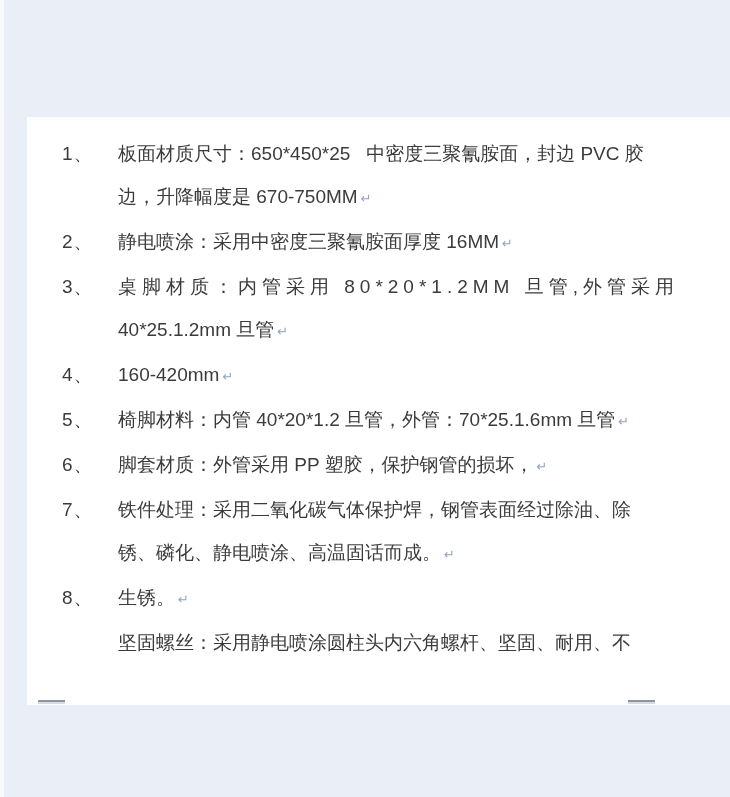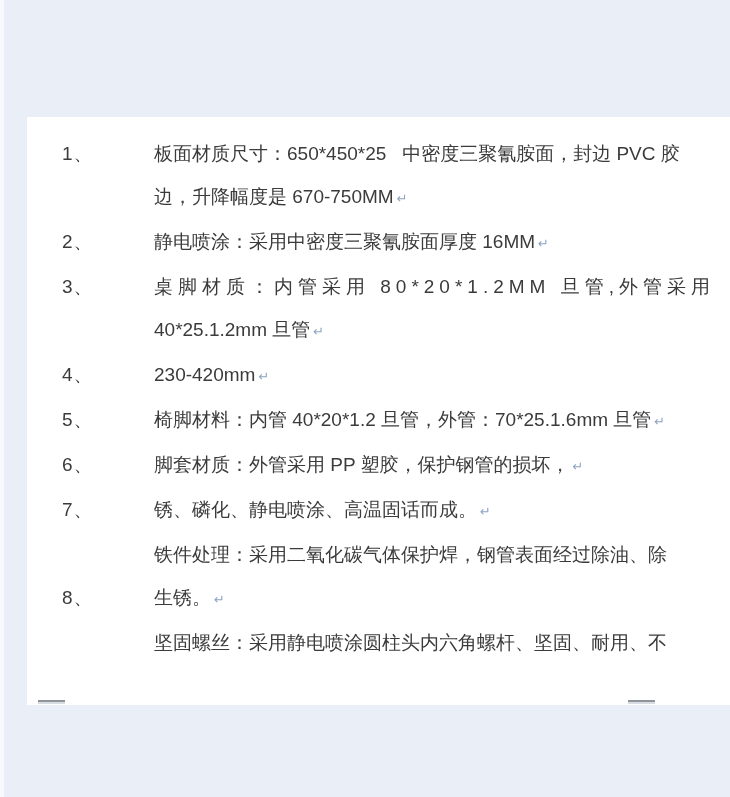--- a/index.html
+++ b/index.html
@@ -33,21 +33,21 @@
     font-size: 19px;
     line-height: 43px;
   }
   .item { display: flex; align-items: flex-start; }
   .num {
     flex: 0 0 56px;
     width: 56px;
     letter-spacing: 1px;
   }
   .text { width: 537px; }
-  .line { white-space: pre; margin-left: 36px; }
+  .line { white-space: pre; }
   .line.spread { letter-spacing: 5px; }
   .ret {
     color: #8fa3c2;
     font-size: 13px;
     margin-left: 3px;
   }
   .corner-mark {
     position: absolute;
     width: 27px; height: 4px;
     background: linear-gradient(to bottom, #8f959d 0%, #8f959d 50%, #d8dbe0 50%, #d8dbe0 100%);
@@ -83,43 +83,43 @@
         <span class="num">3、</span>
         <div class="text">
           <div class="line spread"><span>桌脚材质：内管采用 80*20*1.2MM 旦管,外管采用</span></div>
           <div class="line"><span>40*25.1.2mm 旦管</span><span class="ret">↵</span></div>
         </div>
       </div>
 
       <div class="item">
         <span class="num">4、</span>
         <div class="text">
-          <div class="line"><span>230-420mm</span><span class="ret">↵</span></div>
+          <div class="line"><span>160-420mm</span><span class="ret">↵</span></div>
         </div>
       </div>
 
       <div class="item">
         <span class="num">5、</span>
         <div class="text">
           <div class="line"><span>椅脚材料：内管 40*20*1.2 旦管，外管：70*25.1.6mm 旦管</span><span class="ret">↵</span></div>
         </div>
       </div>
 
       <div class="item">
         <span class="num">6、</span>
         <div class="text">
           <div class="line"><span>脚套材质：外管采用 PP 塑胶，保护钢管的损坏，</span><span class="ret">↵</span></div>
         </div>
       </div>
 
       <div class="item">
         <span class="num">7、</span>
         <div class="text">
+          <div class="line"><span>铁件处理：采用二氧化碳气体保护焊，钢管表面经过除油、除</span></div>
           <div class="line"><span>锈、磷化、静电喷涂、高温固话而成。</span><span class="ret">↵</span></div>
-          <div class="line"><span>铁件处理：采用二氧化碳气体保护焊，钢管表面经过除油、除</span></div>
         </div>
       </div>
 
       <div class="item">
         <span class="num">8、</span>
         <div class="text">
           <div class="line"><span>生锈。</span><span class="ret">↵</span></div>
           <div class="line"><span>坚固螺丝：采用静电喷涂圆柱头内六角螺杆、坚固、耐用、不</span></div>
         </div>
       </div>

